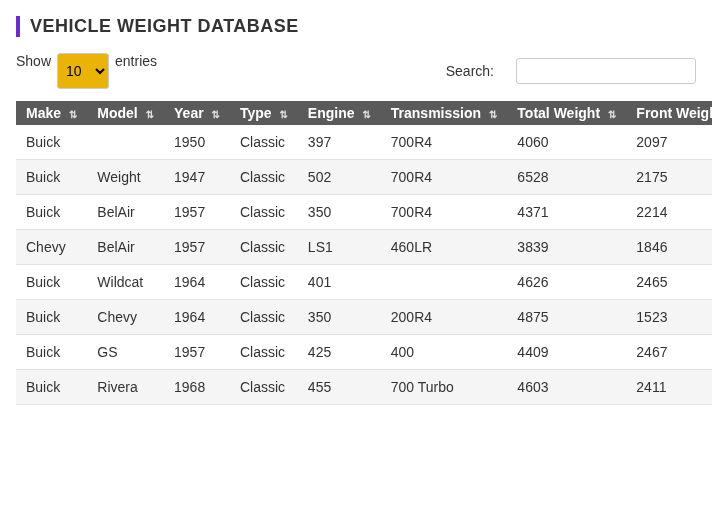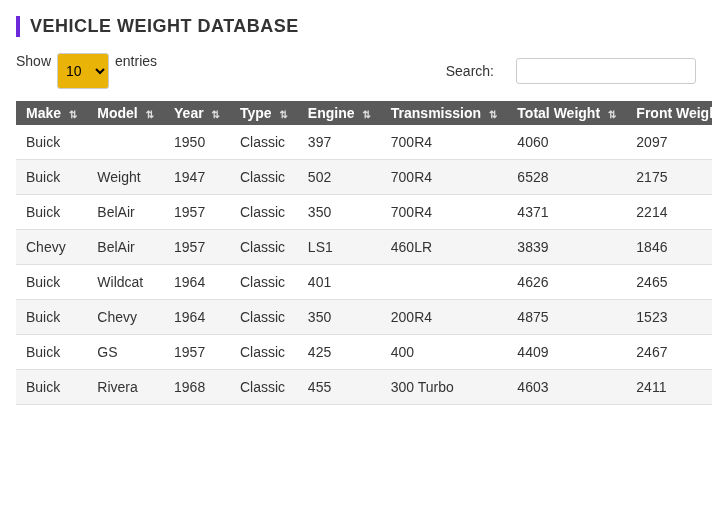--- a/index.html
+++ b/index.html
@@ -201,18 +201,18 @@
         <td>400</td>
         <td>4409</td>
         <td>2467</td>
       </tr>
       <tr>
         <td>Buick</td>
         <td>Rivera</td>
         <td>1968</td>
         <td>Classic</td>
         <td>455</td>
-        <td>300 Turbo</td>
+        <td>700 Turbo</td>
         <td>4603</td>
         <td>2411</td>
       </tr>
     </tbody>
 </table>
 
 </body></html>

